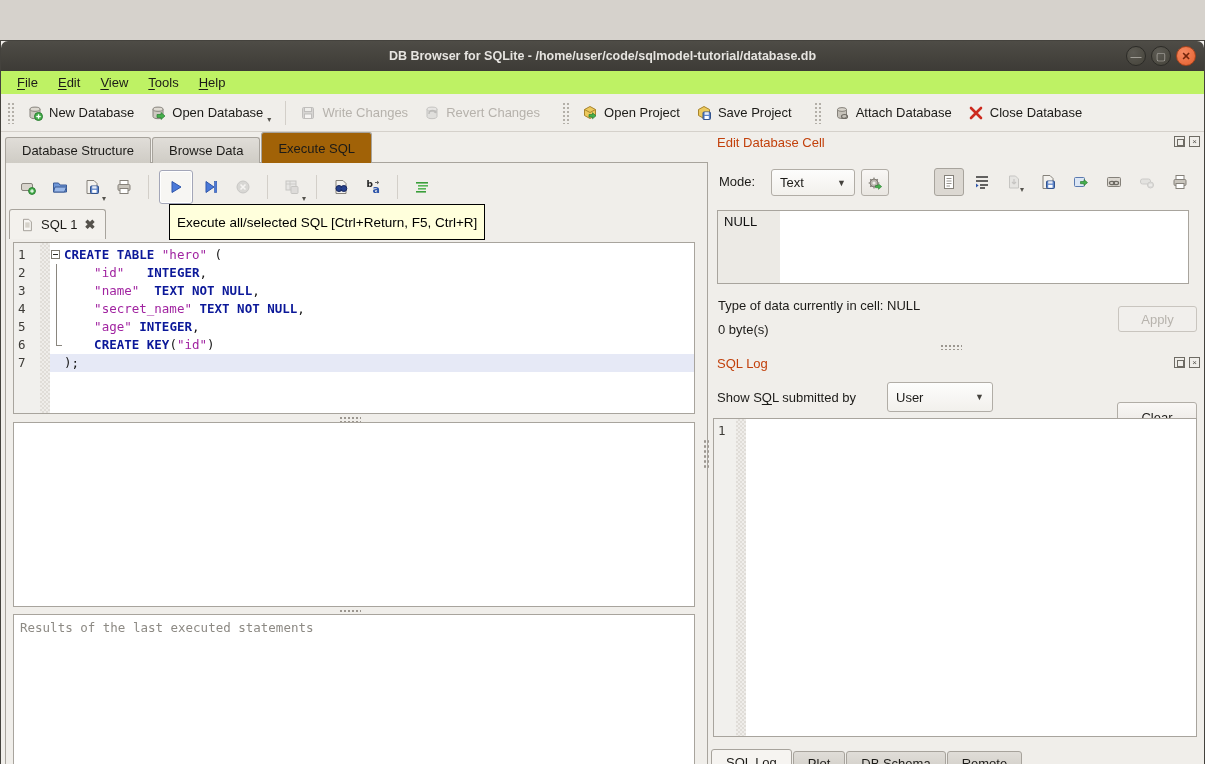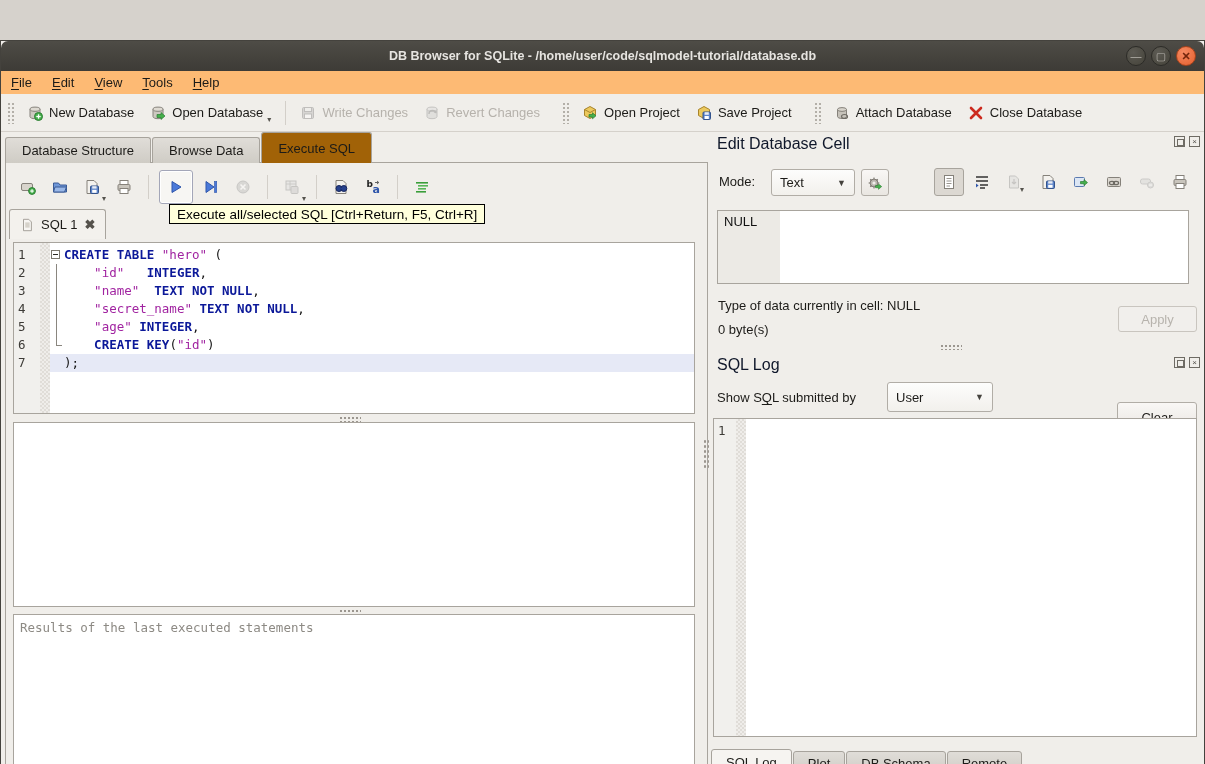--- a/index.html
+++ b/index.html
@@ -11,22 +11,22 @@
     background:linear-gradient(#4e4c46,#3d3b36);border-radius:7px 7px 0 0;
     display:flex;align-items:center;justify-content:center;}
   .titlebar .title{color:#e6e4e0;font-weight:bold;font-size:12.5px;}
   .winbtns{position:absolute;right:8px;top:5px;display:flex;gap:5px;}
   .winbtn{width:20px;height:20px;border-radius:50%;box-sizing:border-box;
     background:radial-gradient(circle at 35% 30%,#5d5b54,#444239);
     border:1px solid #2c2b27;color:#b7b4ae;display:flex;align-items:center;justify-content:center;
     font-size:11px;line-height:1;}
   .winbtn.close{background:radial-gradient(circle at 35% 30%,#f58a62,#e45f2d);border-color:#a8431c;color:#73250c;font-weight:bold;}
   
-  .menubar{position:absolute;top:30px;left:0;right:0;height:23px;background:#fdba74;
-    border-bottom:1px solid #e0ddd7;display:flex;align-items:center;padding-left:0;}
+  .menubar{position:absolute;top:30px;left:0;right:0;height:23px;background:#bef264;
+    border-bottom:1px solid #e0ddd7;display:flex;align-items:center;padding-left:6px;}
   .menu-item{padding:3px 10px;cursor:default;}
   
   .toolbar{position:absolute;top:53px;left:0;right:0;height:37px;display:flex;align-items:center;
     background:#f0eeea;border-bottom:1px solid #d5d1cb;padding-left:2px;}
   .tbtn{display:flex;align-items:center;gap:6px;padding:5px 8px;white-space:nowrap;}
   .tbtn .lbl{font-size:13px;}
   .tbtn.disabled .lbl{color:#b6b2ac;}
   .tbtn.disabled svg{opacity:.4;filter:grayscale(1);}
   .dd{font-size:8px;color:#55534e;margin-left:-2px;position:relative;top:7px;}
   .dots{width:8px;height:22px;margin:0 4px;
@@ -76,21 +76,21 @@
   .f-box::before{content:'';position:absolute;left:1px;top:4px;width:9px;height:9px;border:1px solid #7c786f;background:#fff;box-sizing:border-box;}
   .f-box::after{content:'';position:absolute;left:3px;top:8px;width:5px;height:1px;background:#2c2a26;}
   
   .pane{position:absolute;left:7px;width:682px;border:1px solid #a8a49d;background:#fff;box-sizing:border-box;}
   .pane .placeholder{font-family:"DejaVu Sans Mono",monospace;font-size:12.5px;color:#8d8a84;padding:5px 6px;}
   .hsplit{position:absolute;width:22px;height:6px;
     background-image:radial-gradient(#9b968f .9px,transparent 1.1px);background-size:4px 4px;}
   .vdots{position:absolute;width:6px;height:30px;
     background-image:radial-gradient(#9b968f .9px,transparent 1.1px);background-size:4px 5px;}
   
-  .dock-title{position:absolute;font-size:16px;color:#0f172a;}
+  .dock-title{position:absolute;font-size:13px;color:#c2410c;}
   .dock-icons{position:absolute;display:flex;gap:4px;}
   .mini{width:11px;height:11px;border:1px solid #6e6b64;box-sizing:border-box;position:relative;background:#f0eeea;
     display:flex;align-items:center;justify-content:center;font-size:8px;color:#55524c;line-height:1;}
   .mini.float::after{content:'';position:absolute;left:2px;top:2px;width:5px;height:5px;border:1px solid #6e6b64;background:#f0eeea;}
   .fieldrow-label{position:absolute;font-size:13px;}
   .combo{position:absolute;box-sizing:border-box;border:1px solid #b1ada6;border-radius:3px;
     background:linear-gradient(#fdfdfc,#f2f0ec);display:flex;align-items:center;padding:0 8px;}
   .combo .arr{margin-left:auto;font-size:9px;color:#45433e;}
   .btn{position:absolute;box-sizing:border-box;border:1px solid #b1ada6;border-radius:3px;
     background:linear-gradient(#f9f7f5,#e9e6e1);display:flex;align-items:center;justify-content:center;font-size:13px;}
@@ -110,21 +110,21 @@
   
   .btabs{position:absolute;left:710px;top:708px;display:flex;align-items:flex-end;height:26px;}
   .btab{height:24px;padding:0 14px;display:flex;align-items:center;margin-right:1px;
     background:linear-gradient(#e0ddd8,#cfccc5);border:1px solid #a7a39c;border-radius:3px 3px 0 0;box-sizing:border-box;}
   .btab.active{height:26px;background:#f6f4f1;}
   
   .enc{position:absolute;right:24px;top:742px;color:#b5b1ab;font-size:13px;}
   .grip{position:absolute;right:3px;bottom:3px;width:12px;height:12px;
     background-image:radial-gradient(#b5b1ab 1px,transparent 1.2px);background-size:4px 4px;}
   
-  .tooltip{position:absolute;left:168px;top:163px;height:18px;padding:0 7px;z-index:50;
+  .tooltip{position:absolute;left:168px;top:163px;height:18px;padding:8px 7px;z-index:50;
     background:#ffffdc;border:1px solid #000;font-size:13.5px;display:flex;align-items:center;color:#000;}
   u{text-underline-offset:2px;}
 </style>
 </head>
 <body>
 
 <div class="app">
 
   <div class="titlebar">
     <span class="title">DB Browser for SQLite - /home/user/code/sqlmodel-tutorial/database.db</span>

